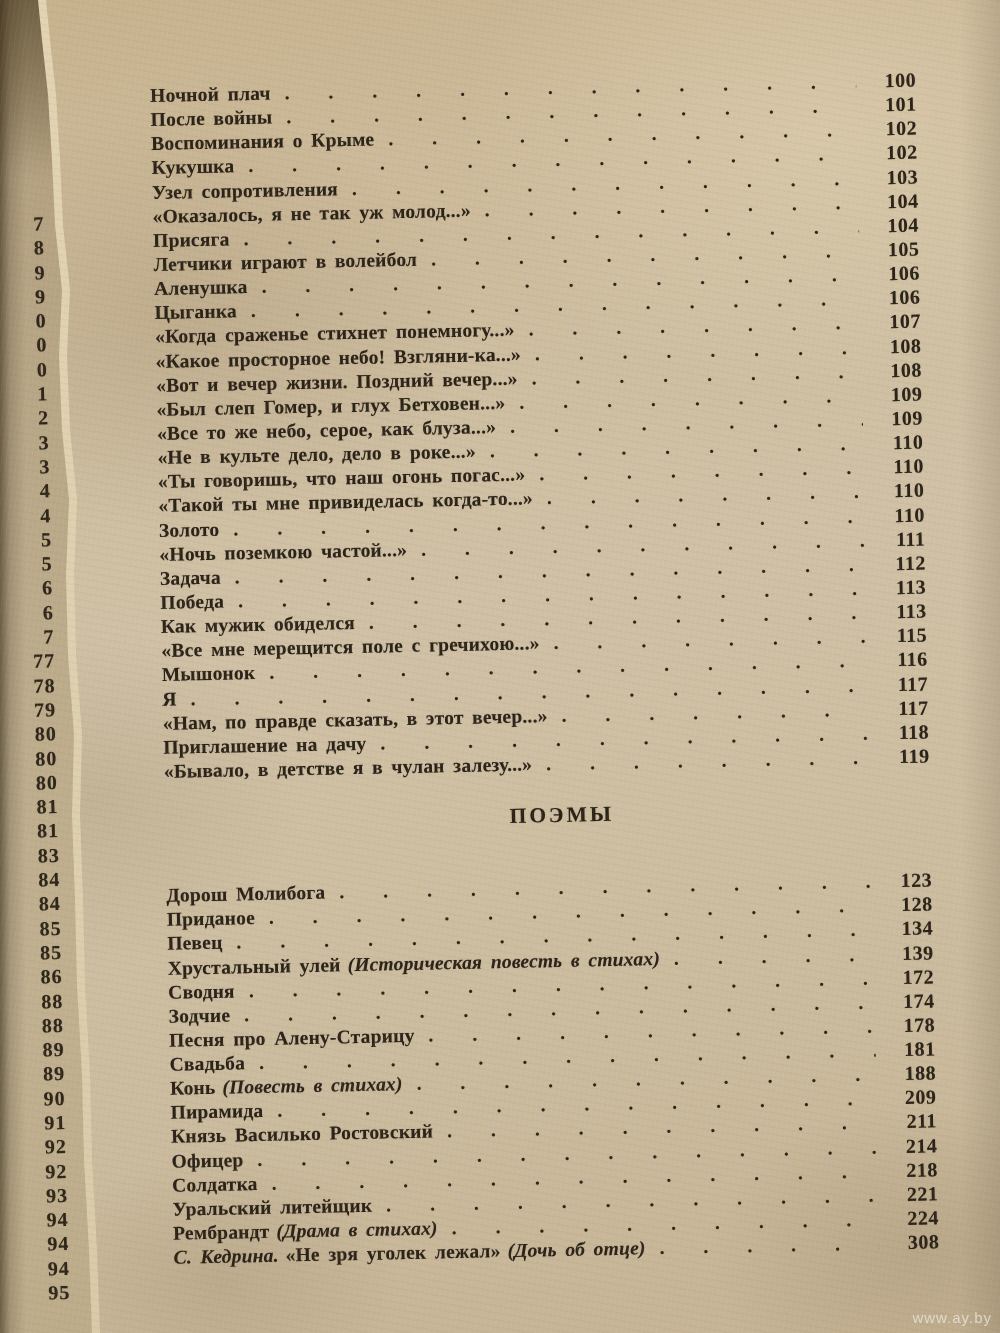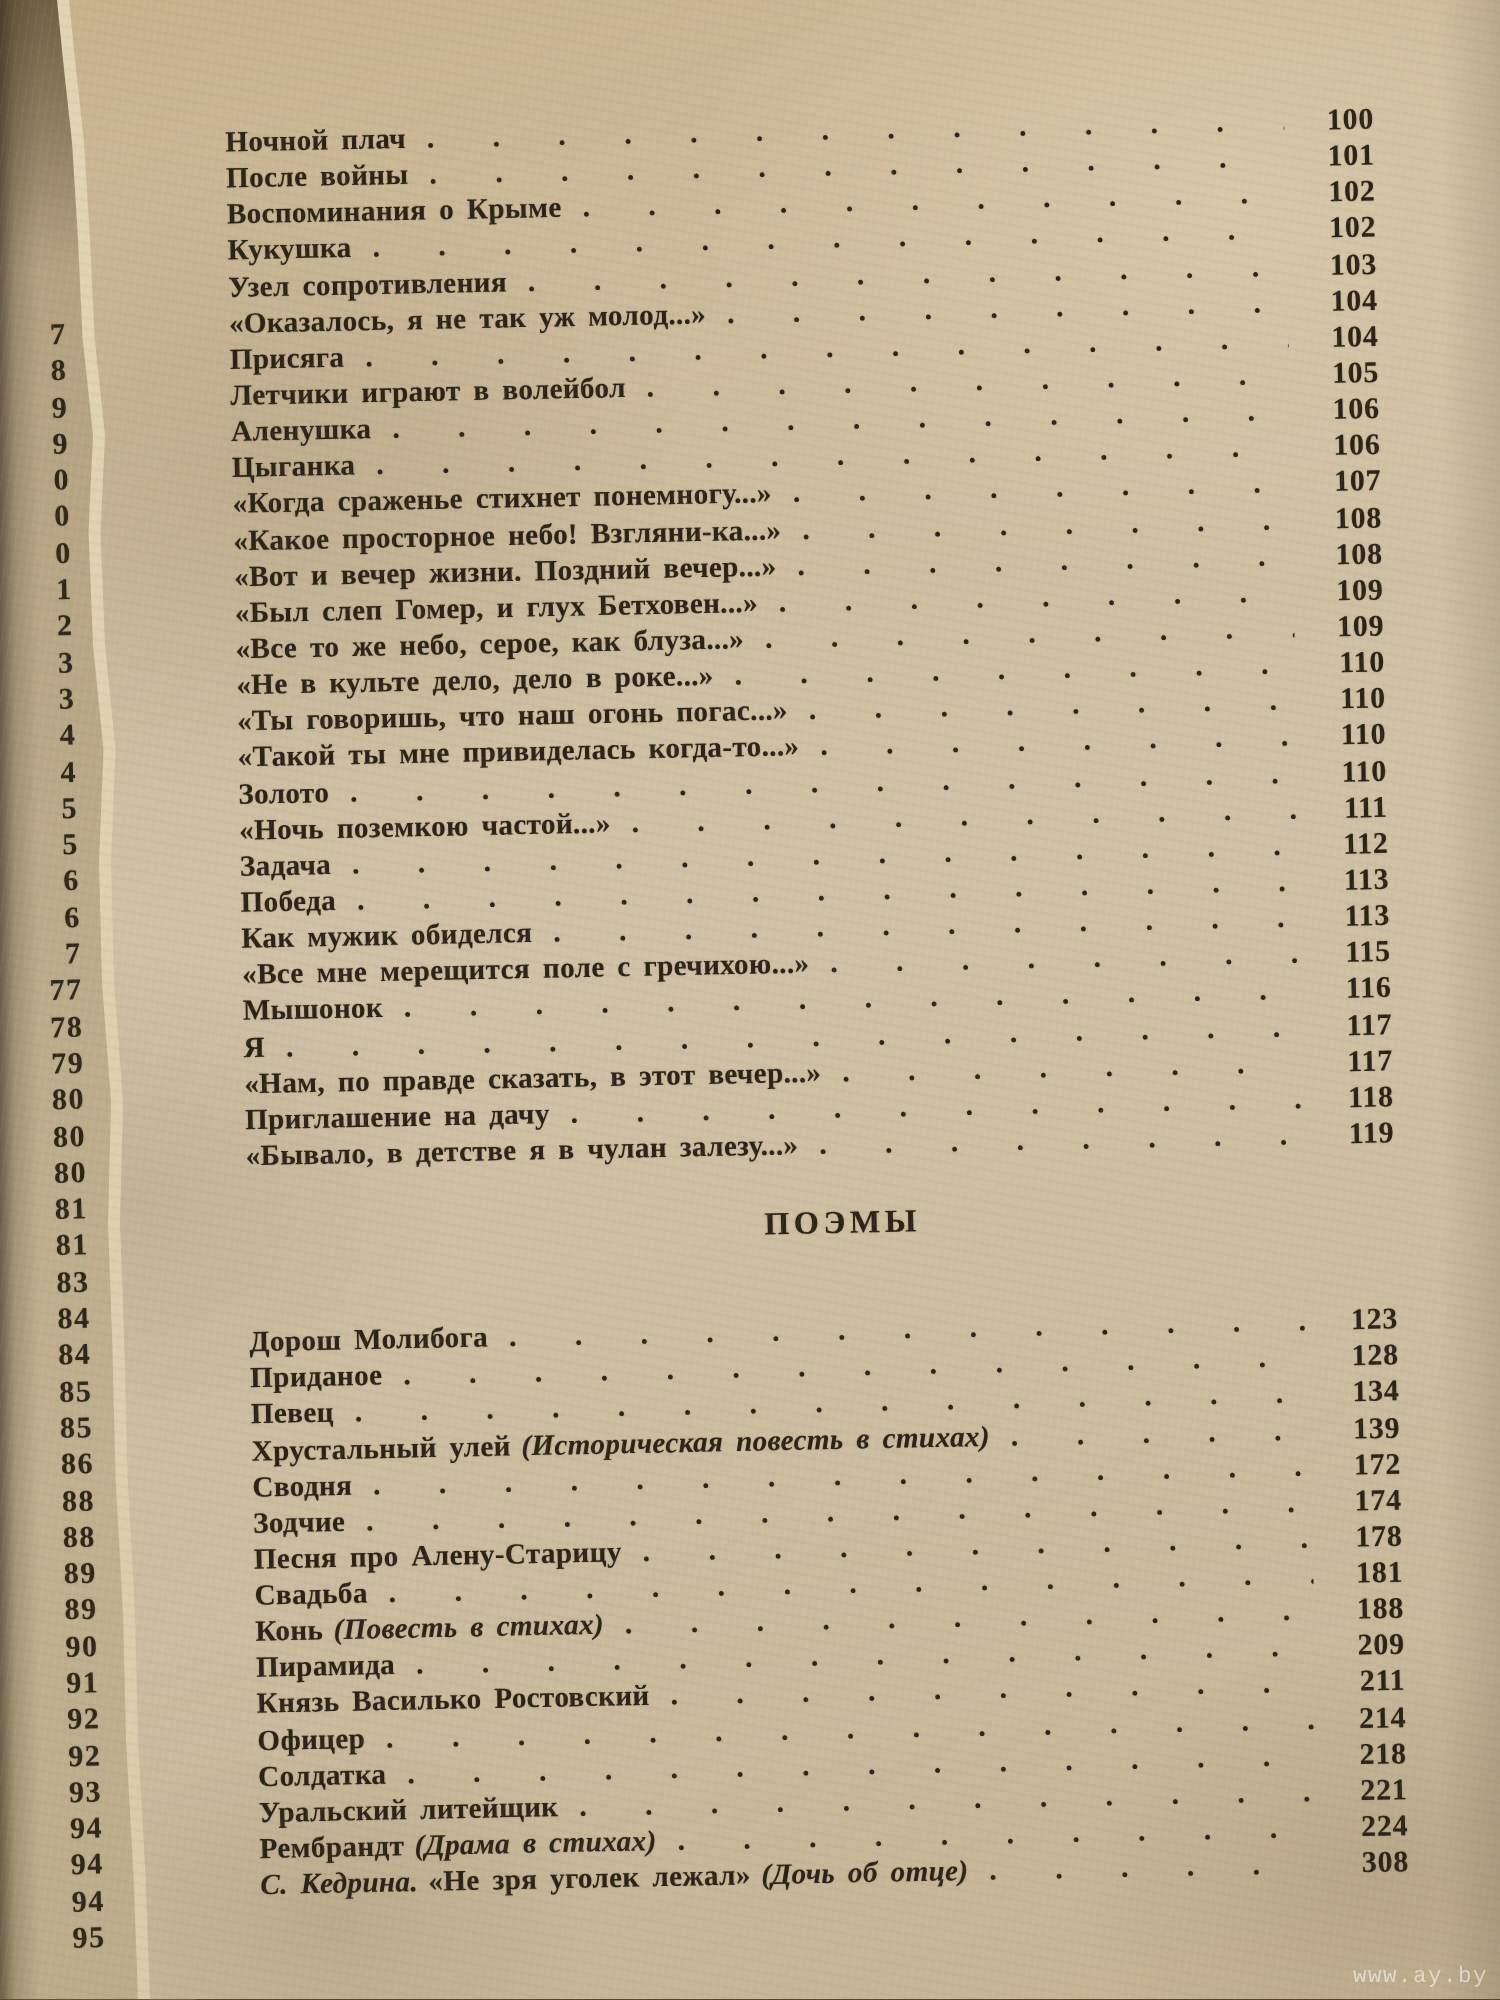--- a/index.html
+++ b/index.html
@@ -76,21 +76,21 @@
       repeating-linear-gradient(10deg, rgba(92,72,42,.035) 0 2px, rgba(0,0,0,0) 2px 7px);
   }
   .vignette{
     position:absolute;left:0;top:0;width:1000px;height:1333px;z-index:6;pointer-events:none;
     background:
       linear-gradient(90deg, rgba(0,0,0,0) 96%, rgba(55,42,22,.14) 100%),
       radial-gradient(145% 115% at 48% 44%, rgba(0,0,0,0) 62%, rgba(58,44,24,.15) 100%);
   }
   .watermark{
     position:absolute;right:8px;bottom:7px;z-index:7;
-    font-family:Liberation Mono, monospace;font-size:15px;letter-spacing:1px;
+    font-family:Liberation Sans, sans-serif;font-size:15px;letter-spacing:1px;
     color:rgba(255,255,255,.55);
   }
 </style>
 </head>
 <body>
 
 <div class="underpage">
   <div class="shade-top"></div>
   <div class="edge-numbers">
 

